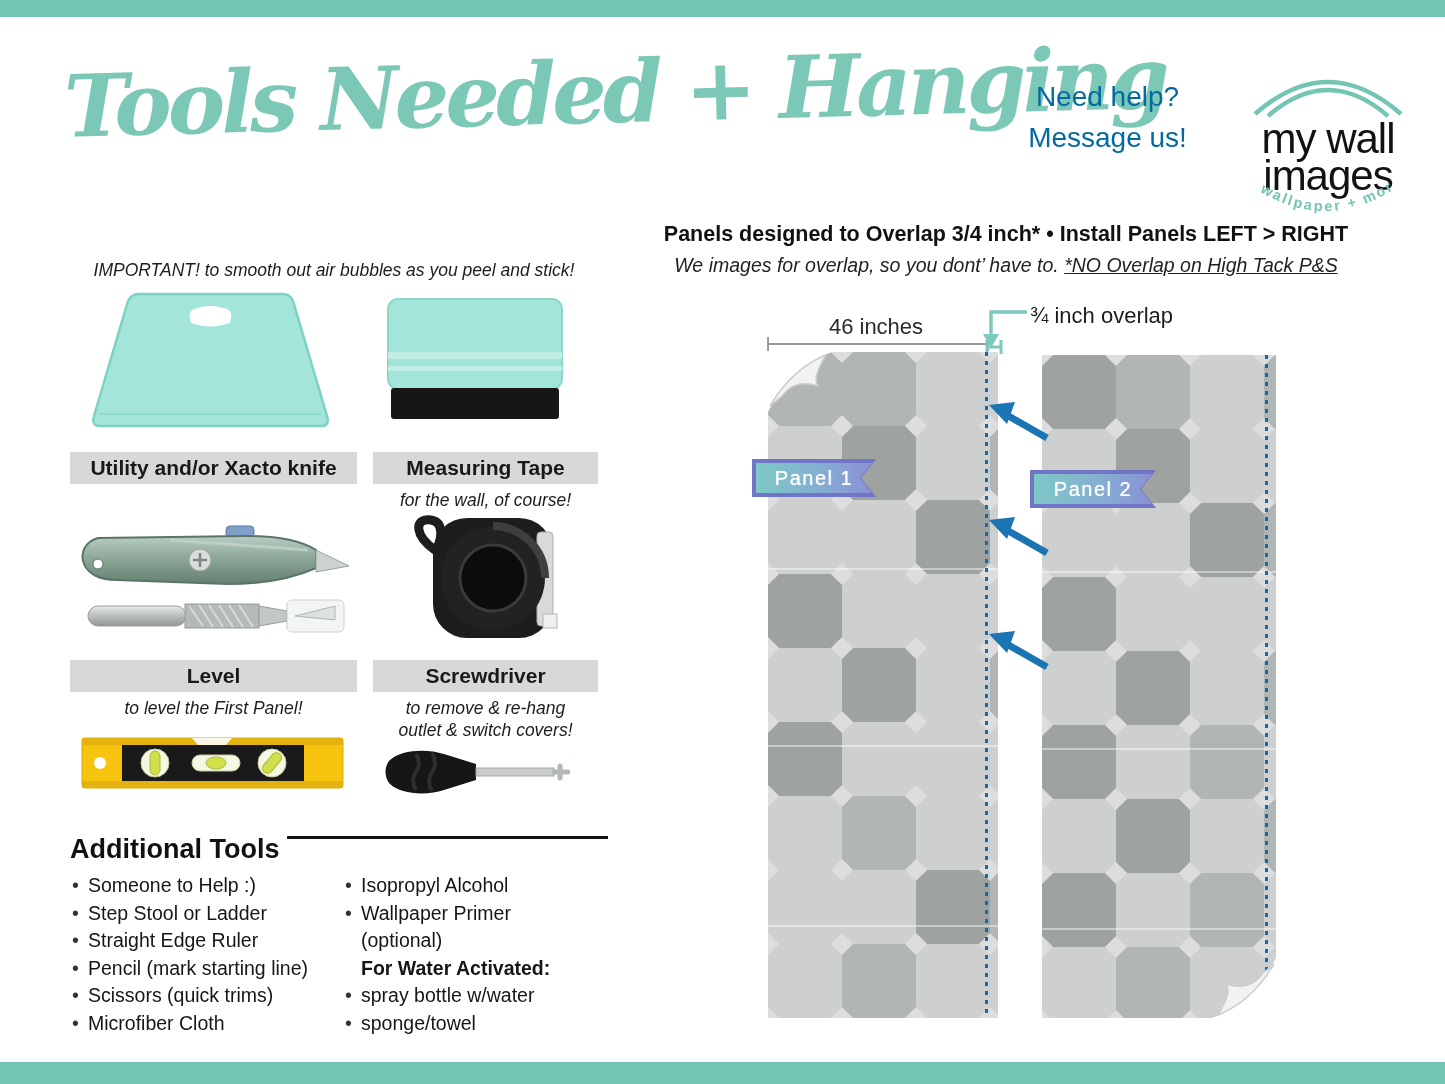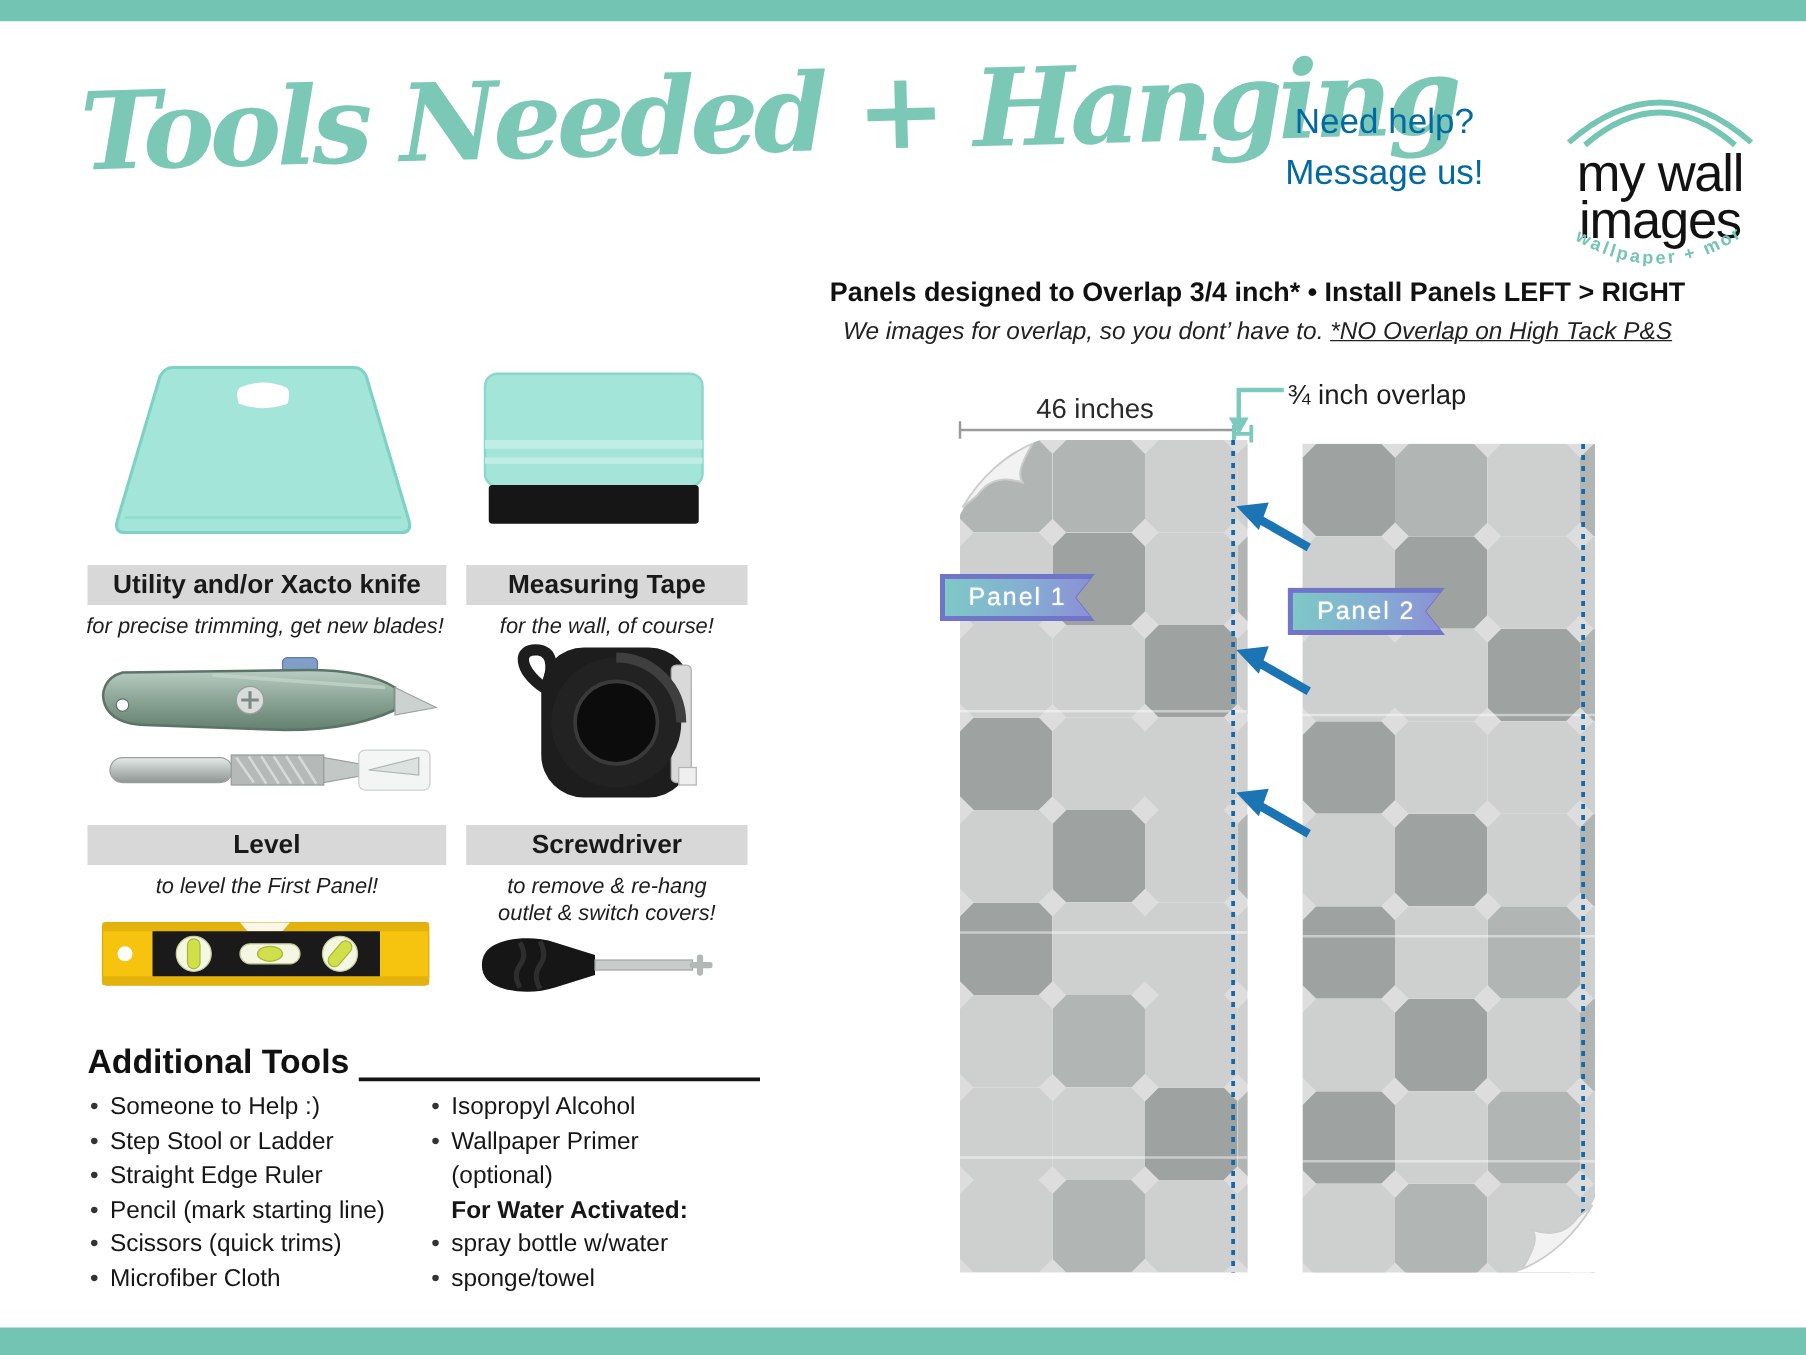--- a/index.html
+++ b/index.html
@@ -20,21 +20,21 @@
   .need-help{position:absolute;left:1000px;top:76px;width:215px;text-align:center;
     font-size:28px;line-height:41px;color:#0369a1;}
 
   
   .bar{position:absolute;height:32px;background:var(--bar-gray);
     display:flex;align-items:center;justify-content:center;
     font-weight:bold;font-size:21px;color:#191919;}
   .cap{position:absolute;text-align:center;font-style:italic;font-size:17.5px;color:#1d1d1d;line-height:22px;}
 
   
-  .addl-heading{position:absolute;left:70px;top:834px;width:538px;display:flex;align-items:flex-end;}
+  .addl-heading{position:absolute;left:70px;top:834px;width:538px;display:flex;align-items:flex-start;}
   .addl-heading .txt{font-size:27px;font-weight:bold;color:#111;}
   .addl-heading .rule{flex:1;border-top:3px solid #141414;margin-left:8px;margin-top:2px;}
   .tool-list{position:absolute;width:280px;font-size:19.5px;line-height:27.5px;color:#161616;}
   .tool-list .li{display:flex;}
   .tool-list .b{width:16px;flex:none;color:#333;}
   .tool-list .indent .b{visibility:hidden;}
   .tool-list .bold{font-weight:bold;}
 
   
   .dg-headline{position:absolute;left:645px;top:222px;width:722px;text-align:center;
@@ -88,37 +88,37 @@
     <text x="85" y="105" text-anchor="middle" font-size="42" letter-spacing="-1" fill="#121212">my wall</text>
     <text x="85" y="142" text-anchor="middle" font-size="42" letter-spacing="-1" fill="#121212">images</text>
     <defs>
         <path id="tagArc" d="M14 142 Q85 186 156 138"></path>
       </defs>
     <text font-size="14.5" font-weight="bold" letter-spacing="2.2" fill="#74c5b4">
       <textPath href="#tagArc" startOffset="2%">wallpaper + more</textPath>
     </text>
   </svg>
 
+  <div class="cap" style="left:70px;top:259px;width:528px;">IMPORTANT! to smooth out air bubbles as you peel and stick!</div>
 
   <svg class="abs" style="left:88px;top:290px;" width="245" height="142" viewBox="0 0 245 142">
     <path d="M50 4 Q44 4 40 11 L6 126 Q3 136 12 136 L233 136 Q242 136 239 126 L205 11 Q202 4 195 4 Z" fill="#a3e5d9" stroke="#7ed2c3" stroke-width="2.5"></path>
     <path d="M12 124 L233 124" stroke="#8fdcce" stroke-width="2" fill="none"></path>
     <path d="M104 20 Q122 12 141 20 Q145 23 142 33 Q122 40 103 33 Q100 23 104 20 Z" fill="#ffffff"></path>
   </svg>
 
   <svg class="abs" style="left:385px;top:296px;" width="180" height="126" viewBox="0 0 180 126">
     <rect x="3" y="3" width="174" height="90" rx="10" fill="#a3e5d9" stroke="#8bd8ca" stroke-width="2"></rect>
     <rect x="3" y="56" width="174" height="7" fill="#c0eee5"></rect>
     <rect x="3" y="70" width="174" height="5" fill="#c0eee5"></rect>
     <rect x="6" y="92" width="168" height="31" rx="3" fill="#161616"></rect>
   </svg>
 
   <div class="bar" style="left:70px;top:452px;width:287px;">Utility and/or Xacto knife</div>
   <div class="bar" style="left:373px;top:452px;width:225px;">Measuring Tape</div>
-  <div class="cap" style="left:62px;top:489px;width:300px;">for precise trimming, get new blades!</div>
   <div class="cap" style="left:373px;top:489px;width:225px;">for the wall, of course!</div>
 
   <svg class="abs" style="left:78px;top:514px;" width="272" height="82" viewBox="0 0 272 82">
     <defs>
       <linearGradient id="kg" x1="0" y1="0" x2="0" y2="1">
         <stop offset="0" stop-color="#b9cdc2"></stop>
           <stop offset=".5" stop-color="#8aa496"></stop>
           <stop offset="1" stop-color="#64806f"></stop>
       </linearGradient>
     </defs>

